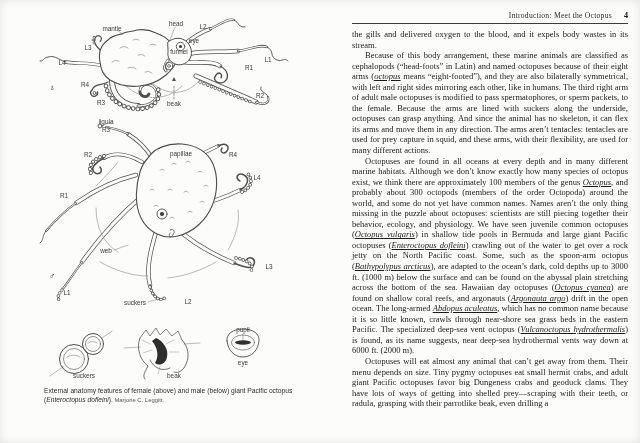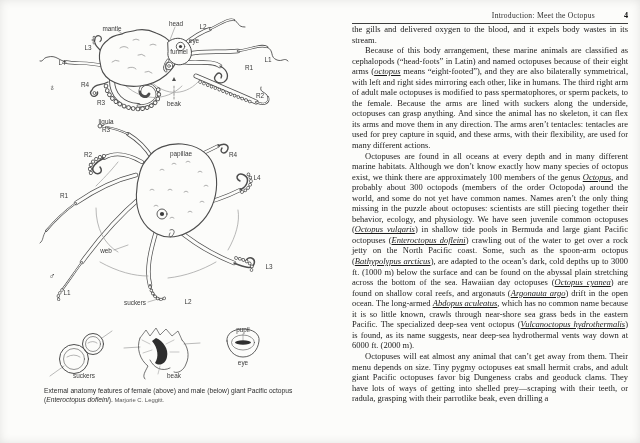--- a/index.html
+++ b/index.html
@@ -7,25 +7,25 @@
     width:640px;height:443px;position:relative;overflow:hidden;
     background:#f1f1ee;
     font-family:"Liberation Serif", serif;
   }
   .page{
     position:absolute;inset:0;background:#fcfcfa;
     box-shadow:inset 0 0 10px rgba(0,0,0,0.10);
   }
   
   .text-col{position:absolute;left:352px;top:11px;width:276px;}
-  .running-head{display:flex;justify-content:flex-end;align-items:flex-start;gap:29px;}
+  .running-head{display:flex;justify-content:flex-end;align-items:flex-start;gap:12px;}
   .running-head .title{font-size:7.6px;color:#2b2b2b;letter-spacing:.25px;}
   .running-head .pagenum{font-size:8.2px;font-weight:bold;color:#111;}
   .head-rule{height:1px;background:#3d3d3d;margin-top:3px;}
-  .article{font-size:8.5px;line-height:10.55px;color:#1b1b1b;text-align:justify;}
+  .article{margin-top:5px;font-size:8.5px;line-height:10.55px;color:#1b1b1b;text-align:justify;}
   .article p{margin:0;}
   .article p.ind{text-indent:13px;}
   .article i{font-style:italic;text-decoration:underline;}
   
   .figure{position:absolute;left:0;top:0;width:335px;height:443px;}
   .figure svg{position:absolute;left:0;top:0;}
   .flabel{
     position:absolute;transform:translate(-50%,0);
     font-family:"Liberation Sans", sans-serif;
     font-size:6.4px;color:#3a3a3a;white-space:nowrap;line-height:7px;

